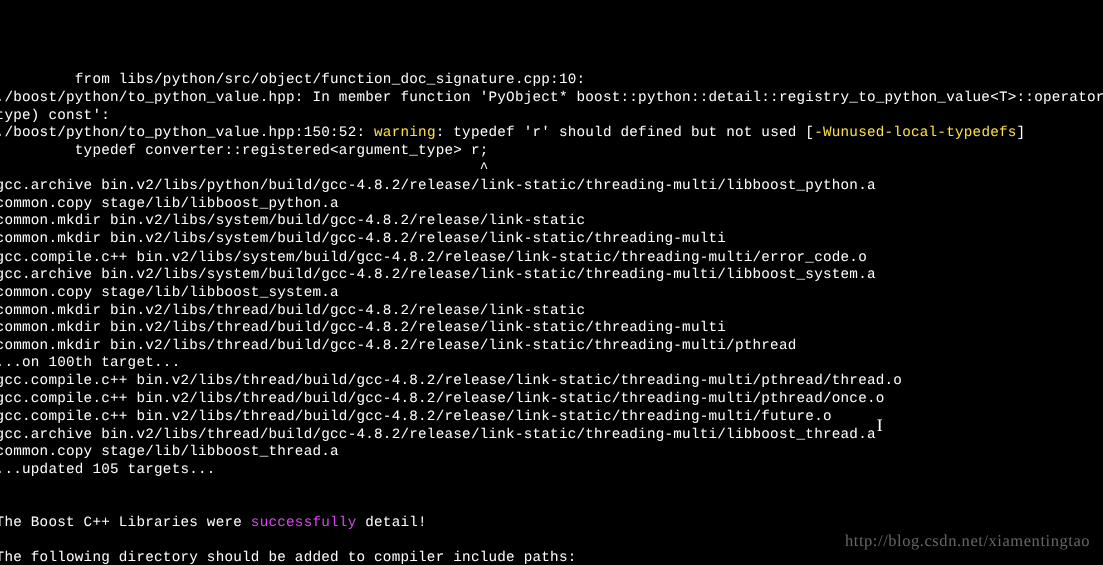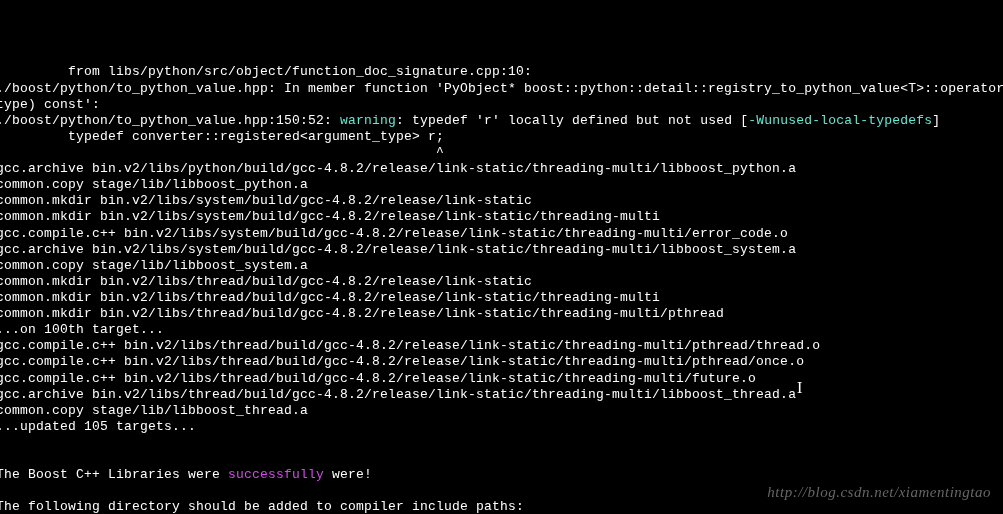--- a/index.html
+++ b/index.html
@@ -11,50 +11,49 @@
       line-height: 1.24;
       width: 1003px;
       height: 514px;
       overflow: hidden;
       white-space: pre;
       letter-spacing: 0.2px;
       position: relative;
     }
     .term { padding: 0; margin-left: -4px; }
     .white { color: #fff; }
-    .yellow { color: #5eead4; }
+    .yellow { color: #fde047; }
     .green { color: #d946ef; }
     .cursor {
       position: absolute;
       color: #fff;
       font-size: 16px;
       left: 797px;
       top: 378px;
       font-family: serif;
     }
     .watermark {
       position: absolute;
       right: 12px;
       bottom: 12px;
       color: #666;
       font-family: Georgia, "Times New Roman", serif;
-      font-style: italic;
       font-size: 15px;
       letter-spacing: 0.5px;
     }
   </style>
 </head>
 <body>
 
 
 
 <div class="term"><span class="white">         from libs/python/src/object/function_doc_signature.cpp:10:</span>
 <span class="white">./boost/python/to_python_value.hpp: In member function 'PyObject* boost::python::detail::registry_to_python_value&lt;T&gt;::operator</span>
 <span class="white">type) const':</span>
-<span class="white">./boost/python/to_python_value.hpp:150:52: </span><span class="yellow">warning</span><span class="white">: typedef 'r' locally defined but not used [</span><span class="yellow">-Wunused-local-typedefs</span><span class="white">]</span>
+<span class="white">./boost/python/to_python_value.hpp:150:52: </span><span class="yellow">warning</span><span class="white">: typedef 'r' should defined but not used [</span><span class="yellow">-Wunused-local-typedefs</span><span class="white">]</span>
 <span class="white">         typedef converter::registered&lt;argument_type&gt; r;</span>
 <span class="white">                                                       ^</span>
 <span class="white">gcc.archive bin.v2/libs/python/build/gcc-4.8.2/release/link-static/threading-multi/libboost_python.a</span>
 <span class="white">common.copy stage/lib/libboost_python.a</span>
 <span class="white">common.mkdir bin.v2/libs/system/build/gcc-4.8.2/release/link-static</span>
 <span class="white">common.mkdir bin.v2/libs/system/build/gcc-4.8.2/release/link-static/threading-multi</span>
 <span class="white">gcc.compile.c++ bin.v2/libs/system/build/gcc-4.8.2/release/link-static/threading-multi/error_code.o</span>
 <span class="white">gcc.archive bin.v2/libs/system/build/gcc-4.8.2/release/link-static/threading-multi/libboost_system.a</span>
 <span class="white">common.copy stage/lib/libboost_system.a</span>
 <span class="white">common.mkdir bin.v2/libs/thread/build/gcc-4.8.2/release/link-static</span>
@@ -62,21 +61,21 @@
 <span class="white">common.mkdir bin.v2/libs/thread/build/gcc-4.8.2/release/link-static/threading-multi/pthread</span>
 <span class="white">...on 100th target...</span>
 <span class="white">gcc.compile.c++ bin.v2/libs/thread/build/gcc-4.8.2/release/link-static/threading-multi/pthread/thread.o</span>
 <span class="white">gcc.compile.c++ bin.v2/libs/thread/build/gcc-4.8.2/release/link-static/threading-multi/pthread/once.o</span>
 <span class="white">gcc.compile.c++ bin.v2/libs/thread/build/gcc-4.8.2/release/link-static/threading-multi/future.o</span>
 <span class="white">gcc.archive bin.v2/libs/thread/build/gcc-4.8.2/release/link-static/threading-multi/libboost_thread.a</span>
 <span class="white">common.copy stage/lib/libboost_thread.a</span>
 <span class="white">...updated 105 targets...</span>
 
 
-<span class="white">The Boost C++ Libraries were </span><span class="green">successfully</span><span class="white"> were!</span>
+<span class="white">The Boost C++ Libraries were </span><span class="green">successfully</span><span class="white"> detail!</span>
 
 <span class="white">The following directory should be added to compiler include paths:</span>
 
 
 
 
 
 </div>
 
 <span class="cursor">I</span>

